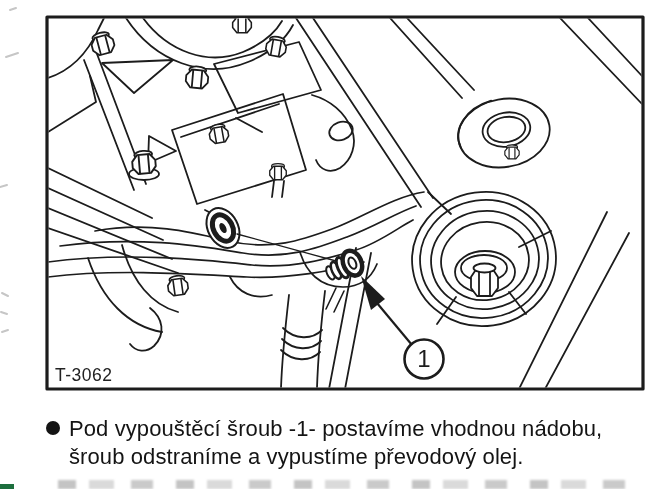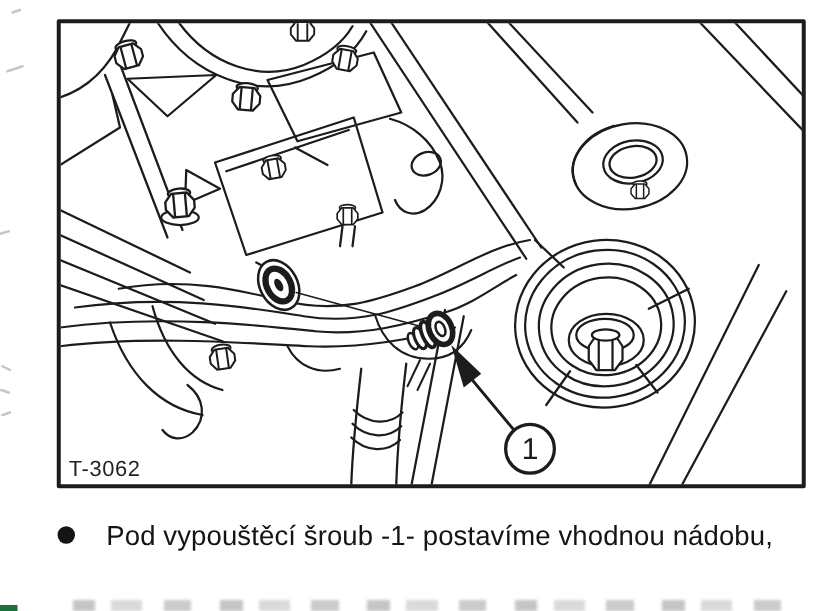--- a/index.html
+++ b/index.html
@@ -3,21 +3,21 @@
 <meta charset="utf-8">
 <style>
   html,body{margin:0;padding:0;background:#e8e8e8;}
   .page{
     position:relative;width:653px;height:489px;overflow:hidden;
     background:#ffffff;font-family:"Liberation Sans",sans-serif;
   }
   .figure-svg{position:absolute;left:0;top:0;}
   .caption{
     position:absolute;left:46px;top:415px;width:602px;
-    display:flex;gap:25px;
+    display:flex;gap:9px;
     font-size:22px;line-height:27.5px;color:#141414;
     letter-spacing:0.1px;
   }
   .bullet{
     width:14px;height:14px;border-radius:50%;
     background:#141414;margin-top:6px;flex:none;
   }
   .caption-text{white-space:nowrap;}
   .ghost-line{
     position:absolute;left:58px;top:480px;width:590px;height:9px;
@@ -185,20 +185,21 @@
       </g>
 
       <text x="55" y="381" fill="#222" stroke="none" font-family="Liberation Sans, sans-serif" font-size="17.5" letter-spacing="0.5">T-3062</text>
     </g>
   </svg>
 
   <div class="caption">
     <span class="bullet"></span>
     <div class="caption-text">
       <span>Pod vypouštěcí šroub -1- postavíme vhodnou nádobu,</span><br>
+      <span>šroub odstraníme a vypustíme převodový olej.</span>
     </div>
   </div>
 
   <div class="ghost-line"></div>
 
   <div class="corner-mark"></div>
 
 </div>
 
 </body></html>

